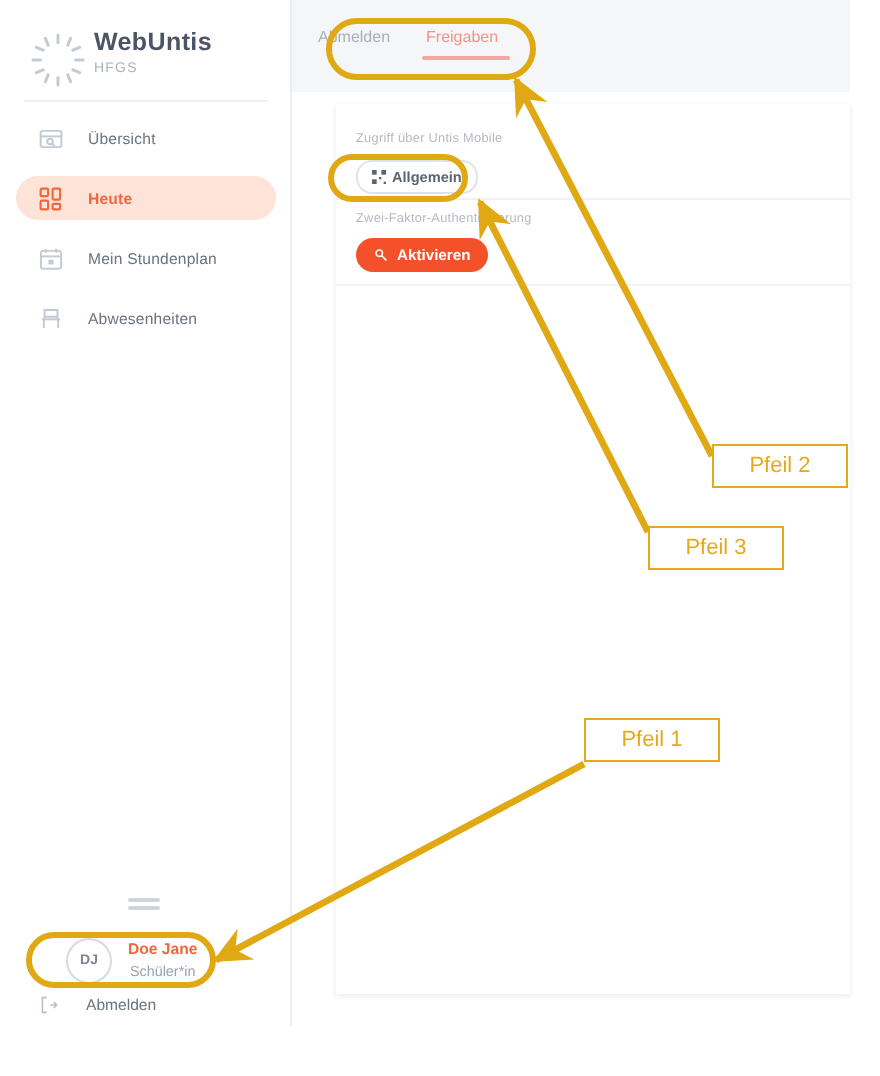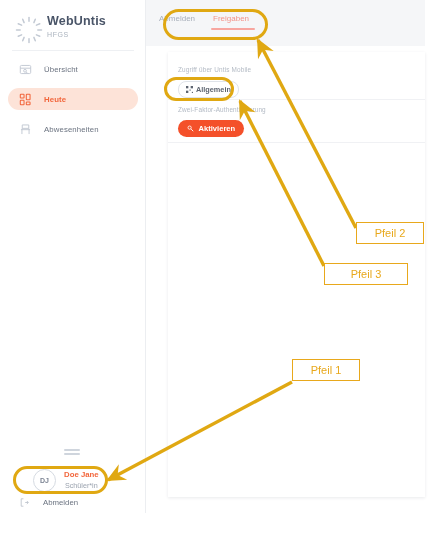--- a/index.html
+++ b/index.html
@@ -251,20 +251,33 @@
               <rect x="1.6" y="1.6" width="4.6" height="4.6" rx=".7"></rect>
               <rect x="9" y="1.6" width="4.6" height="6.8" rx=".7"></rect>
               <rect x="1.6" y="9" width="4.6" height="5.4" rx=".7"></rect>
               <rect x="9" y="11" width="4.6" height="3.4" rx=".7"></rect>
             </g>
           </svg>
         </span>
         <span class="lbl">Heute</span>
       </div>
 
+      <div class="nav-item">
+        <span class="ico">
+          <svg viewBox="0 0 16 16" width="13" height="13" aria-hidden="true">
+            <g fill="none" stroke="#c3cad4" stroke-width="1.2">
+              <rect x="1.8" y="3" width="12.4" height="11" rx="1.4"></rect>
+              <path d="M1.8 6.4h12.4"></path>
+              <path d="M4.8 1.7v2.4M11.2 1.7v2.4"></path>
+              <rect x="6.4" y="8.4" width="3.2" height="3" rx=".5" fill="#c3cad4" stroke="none"></rect>
+            </g>
+          </svg>
+        </span>
+        <span class="lbl">Mein Stundenplan</span>
+      </div>
 
 
       <div class="nav-item">
         <span class="ico">
           <svg viewBox="0 0 16 16" width="13" height="13" aria-hidden="true">
             <g fill="none" stroke="#c3cad4" stroke-width="1.2">
               <path d="M4 2.4h8v4.2H4z"></path>
               <path d="M2.4 8.2h11.2"></path>
               <path d="M4 6.6v1.6M12 6.6v1.6"></path>
               <path d="M3.6 8.2v5.4M12.4 8.2v5.4"></path>
@@ -373,16 +386,16 @@
     <g>
       <line x1="292" y1="382" x2="108" y2="480" stroke="#e0a812" stroke-width="3.4" marker-end="url(#ah)"></line>
     </g>
   </svg>
 
   <div class="callout" style="left:163px; top:9px; width:105px; height:31px;"></div>
   <div class="callout" style="left:164px; top:77px; width:70px; height:24px;"></div>
   <div class="callout" style="left:13px; top:466px; width:95px; height:28px;"></div>
 
   <div class="anno-box" style="left:356px; top:222px; width:68px; height:22px;">Pfeil 2</div>
-  <div class="anno-box" style="left:324px; top:263px; width:84px; height:22px;">Pfeil 3</div>
+  <div class="anno-box" style="left:324px; top:263px; width:68px; height:22px;">Pfeil 3</div>
   <div class="anno-box" style="left:292px; top:359px; width:68px; height:22px;">Pfeil 1</div>
 
 </div>
 
 </body></html>

